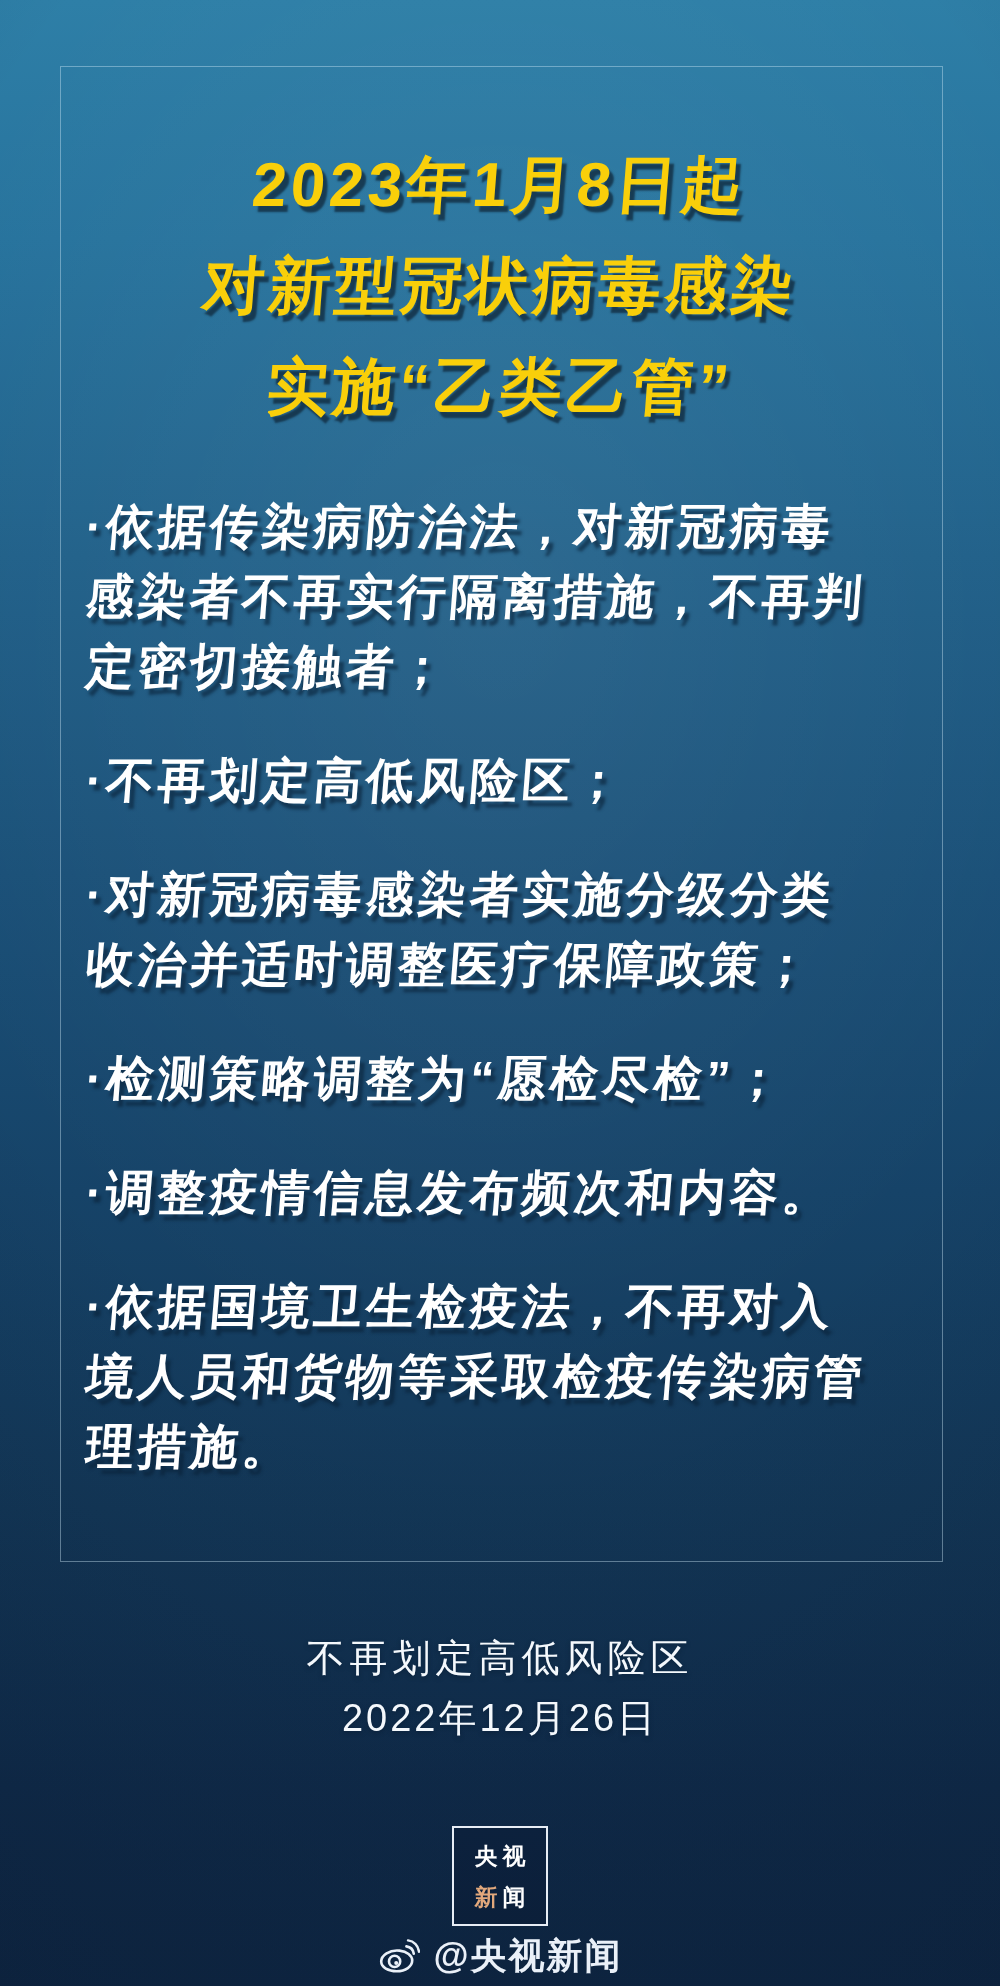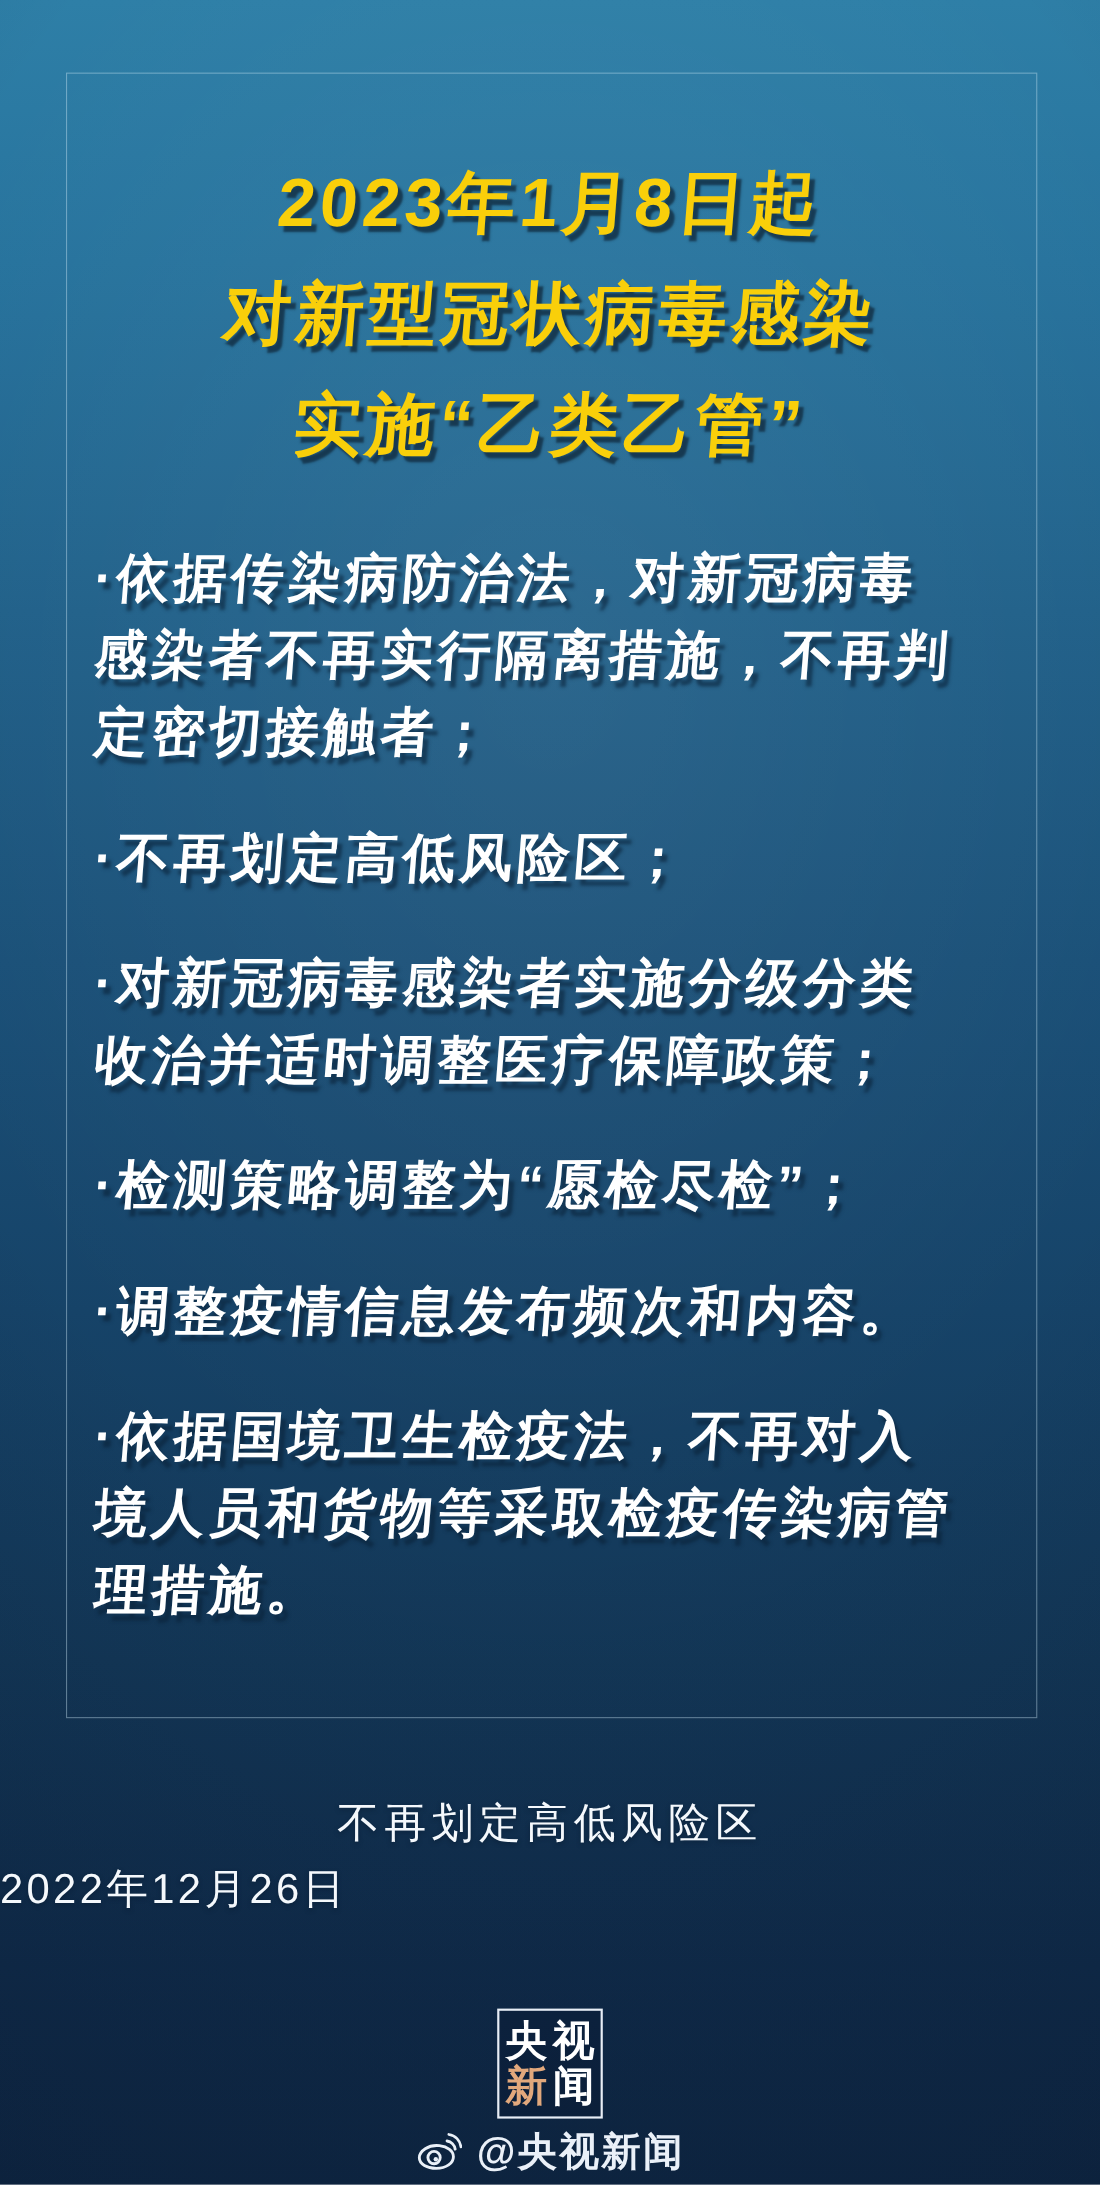--- a/index.html
+++ b/index.html
@@ -80,21 +80,21 @@
     line-height: 52px;
     font-weight: 400;
     letter-spacing: 5px;
     color: #f4f8fc;
     text-shadow: 0 2px 4px rgba(8, 25, 45, 0.5);
   }
   .issue-date {
     position: absolute;
     left: 0; right: 0;
     top: 1692px;
-    text-align: left;
+    text-align: center;
     font-size: 38px;
     line-height: 52px;
     font-weight: 400;
     letter-spacing: 3px;
     color: #f4f8fc;
     text-shadow: 0 2px 4px rgba(8, 25, 45, 0.5);
   }
 
   
   .logo-box {
@@ -107,21 +107,21 @@
     box-sizing: border-box;
     border: 2px solid #e7edf5;
     background: rgba(8, 18, 42, 0.28);
     display: flex;
     flex-direction: column;
     align-items: center;
     justify-content: center;
     gap: 3px;
   }
   .logo-row {
-    font-size: 38px;
+    font-size: 23px;
     line-height: 38px;
     font-weight: 800;
     letter-spacing: 5px;
     padding-left: 5px; 
     color: #ffffff;
     white-space: nowrap;
   }
   .logo-accent { color: #e2a87c; }
 
   

